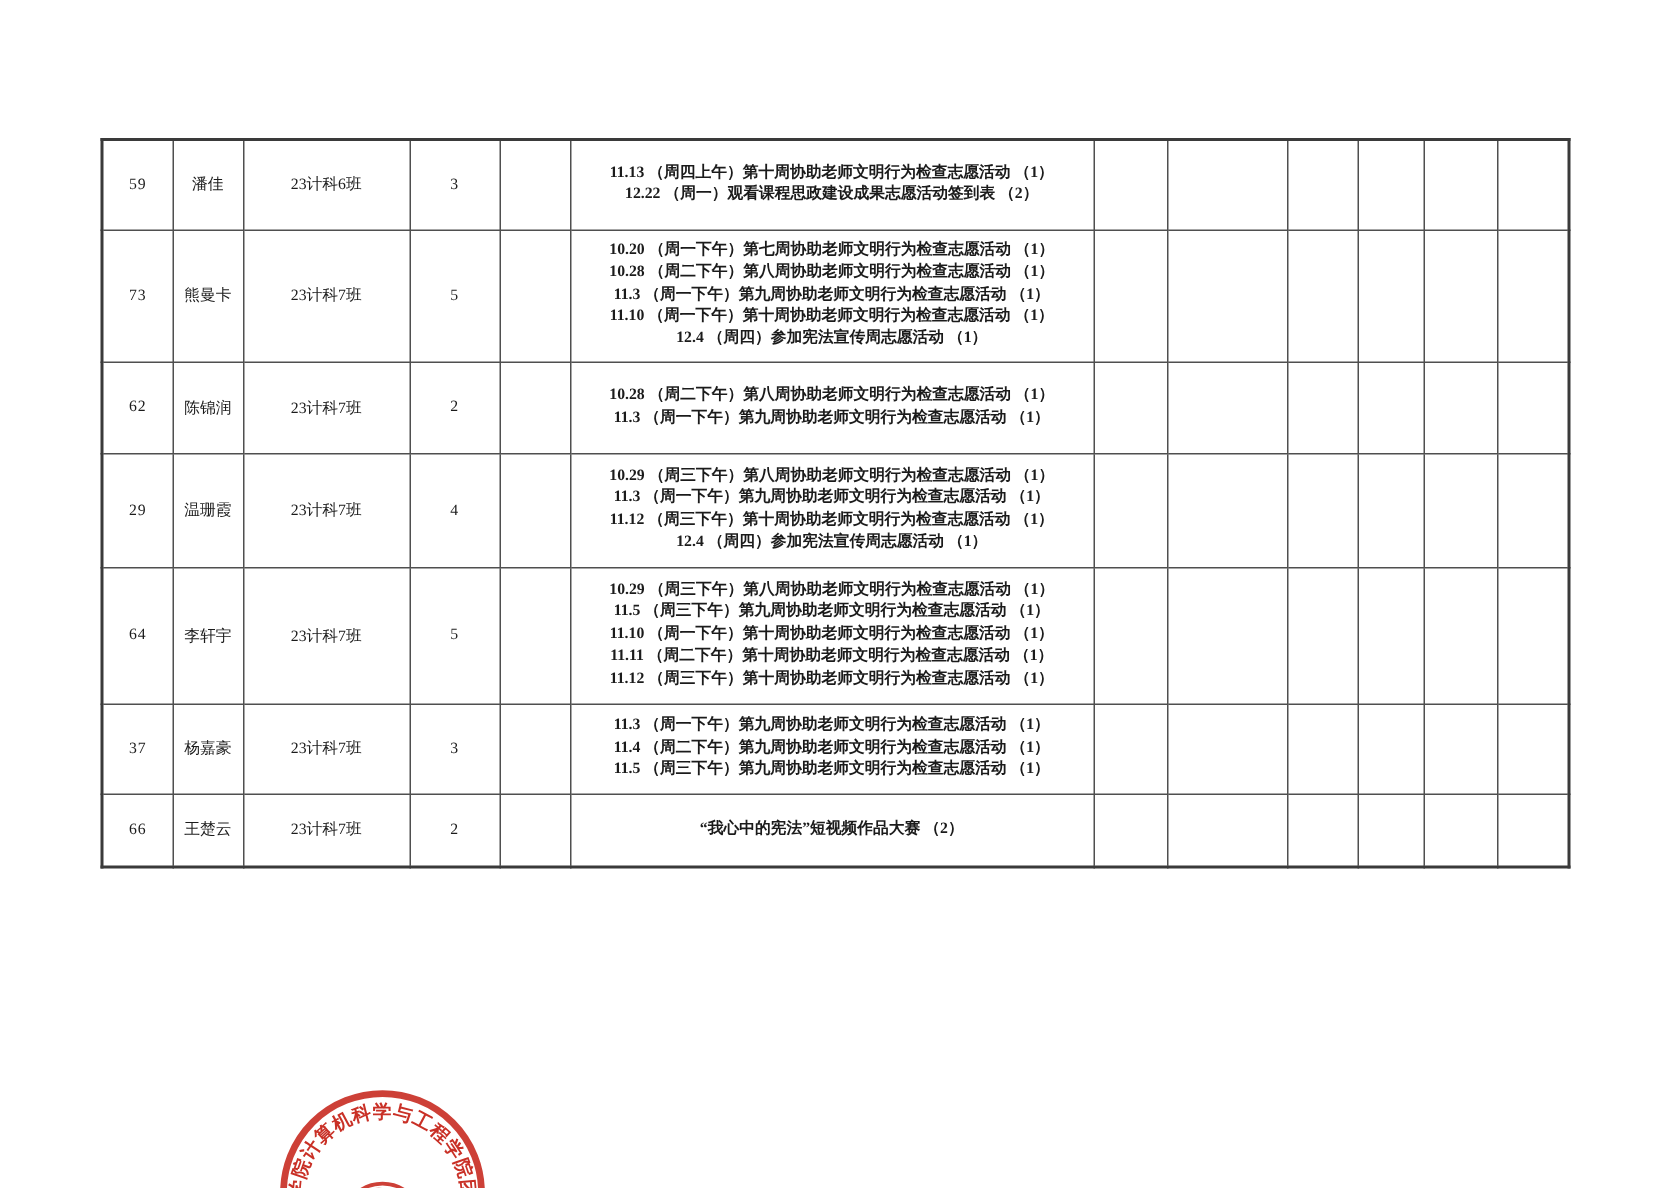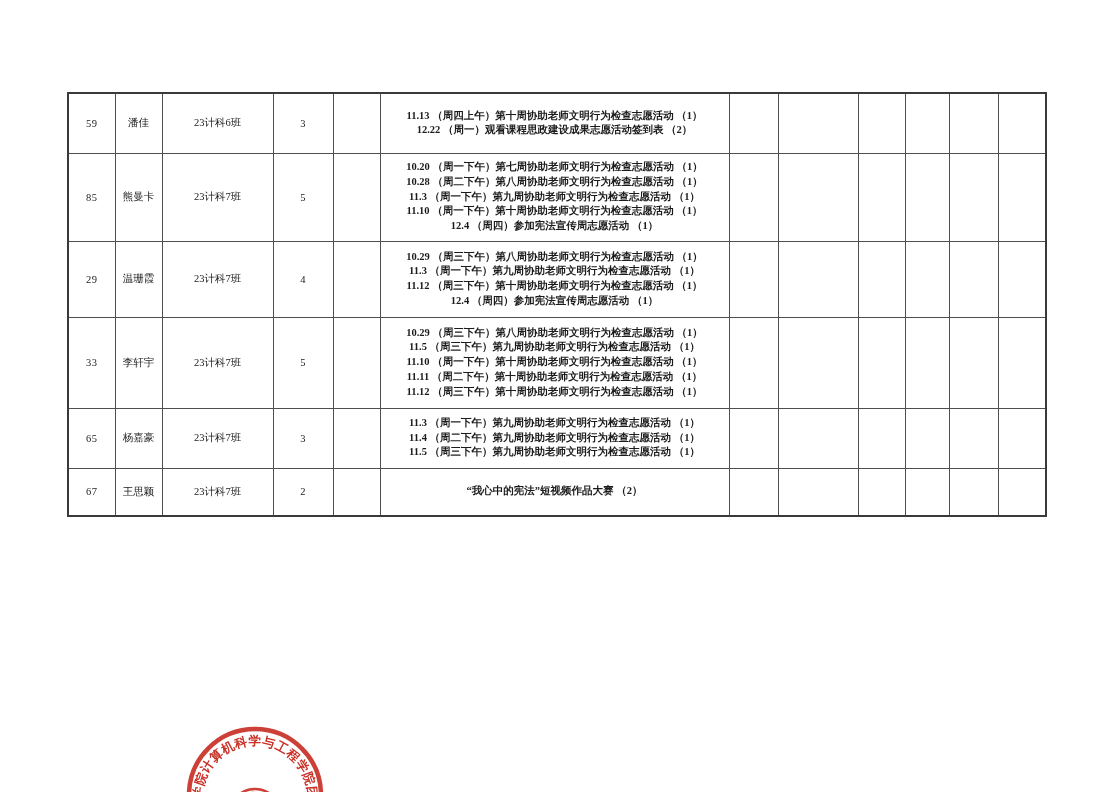--- a/index.html
+++ b/index.html
@@ -80,91 +80,106 @@
       <td class="cell-activities">11.13 （周四上午）第十周协助老师文明行为检查志愿活动 （1）
 12.22 （周一）观看课程思政建设成果志愿活动签到表 （2）</td>
       <td class="cell-blank"></td>
       <td class="cell-blank"></td>
       <td class="cell-blank"></td>
       <td class="cell-blank"></td>
       <td class="cell-blank"></td>
       <td class="cell-blank"></td>
     </tr>
         <tr style="height: 88px;">
-      <td class="cell-serial">85</td>
+      <td class="cell-serial">73</td>
       <td class="cell-name">熊曼卡</td>
       <td class="cell-class">23计科7班</td>
       <td class="cell-count">5</td>
       <td class="cell-blank"></td>
       <td class="cell-activities">10.20 （周一下午）第七周协助老师文明行为检查志愿活动 （1）
 10.28 （周二下午）第八周协助老师文明行为检查志愿活动 （1）
 11.3 （周一下午）第九周协助老师文明行为检查志愿活动 （1）
 11.10 （周一下午）第十周协助老师文明行为检查志愿活动 （1）
 12.4 （周四）参加宪法宣传周志愿活动 （1）</td>
       <td class="cell-blank"></td>
       <td class="cell-blank"></td>
       <td class="cell-blank"></td>
       <td class="cell-blank"></td>
       <td class="cell-blank"></td>
       <td class="cell-blank"></td>
     </tr>
+        <tr style="height: 61px;">
+      <td class="cell-serial">62</td>
+      <td class="cell-name">陈锦润</td>
+      <td class="cell-class">23计科7班</td>
+      <td class="cell-count">2</td>
+      <td class="cell-blank"></td>
+      <td class="cell-activities">10.28 （周二下午）第八周协助老师文明行为检查志愿活动 （1）
+11.3 （周一下午）第九周协助老师文明行为检查志愿活动 （1）</td>
+      <td class="cell-blank"></td>
+      <td class="cell-blank"></td>
+      <td class="cell-blank"></td>
+      <td class="cell-blank"></td>
+      <td class="cell-blank"></td>
+      <td class="cell-blank"></td>
+    </tr>
         <tr style="height: 76px;">
       <td class="cell-serial">29</td>
       <td class="cell-name">温珊霞</td>
       <td class="cell-class">23计科7班</td>
       <td class="cell-count">4</td>
       <td class="cell-blank"></td>
       <td class="cell-activities">10.29 （周三下午）第八周协助老师文明行为检查志愿活动 （1）
 11.3 （周一下午）第九周协助老师文明行为检查志愿活动 （1）
 11.12 （周三下午）第十周协助老师文明行为检查志愿活动 （1）
 12.4 （周四）参加宪法宣传周志愿活动 （1）</td>
       <td class="cell-blank"></td>
       <td class="cell-blank"></td>
       <td class="cell-blank"></td>
       <td class="cell-blank"></td>
       <td class="cell-blank"></td>
       <td class="cell-blank"></td>
     </tr>
         <tr style="height: 91px;">
-      <td class="cell-serial">33</td>
+      <td class="cell-serial">64</td>
       <td class="cell-name">李轩宇</td>
       <td class="cell-class">23计科7班</td>
       <td class="cell-count">5</td>
       <td class="cell-blank"></td>
       <td class="cell-activities">10.29 （周三下午）第八周协助老师文明行为检查志愿活动 （1）
 11.5 （周三下午）第九周协助老师文明行为检查志愿活动 （1）
 11.10 （周一下午）第十周协助老师文明行为检查志愿活动 （1）
 11.11 （周二下午）第十周协助老师文明行为检查志愿活动 （1）
 11.12 （周三下午）第十周协助老师文明行为检查志愿活动 （1）</td>
       <td class="cell-blank"></td>
       <td class="cell-blank"></td>
       <td class="cell-blank"></td>
       <td class="cell-blank"></td>
       <td class="cell-blank"></td>
       <td class="cell-blank"></td>
     </tr>
         <tr style="height: 60px;">
-      <td class="cell-serial">65</td>
+      <td class="cell-serial">37</td>
       <td class="cell-name">杨嘉豪</td>
       <td class="cell-class">23计科7班</td>
       <td class="cell-count">3</td>
       <td class="cell-blank"></td>
       <td class="cell-activities">11.3 （周一下午）第九周协助老师文明行为检查志愿活动 （1）
 11.4 （周二下午）第九周协助老师文明行为检查志愿活动 （1）
 11.5 （周三下午）第九周协助老师文明行为检查志愿活动 （1）</td>
       <td class="cell-blank"></td>
       <td class="cell-blank"></td>
       <td class="cell-blank"></td>
       <td class="cell-blank"></td>
       <td class="cell-blank"></td>
       <td class="cell-blank"></td>
     </tr>
-        <tr style="height: 48px;">
-      <td class="cell-serial">67</td>
-      <td class="cell-name">王思颖</td>
+        <tr style="height: 49px;">
+      <td class="cell-serial">66</td>
+      <td class="cell-name">王楚云</td>
       <td class="cell-class">23计科7班</td>
       <td class="cell-count">2</td>
       <td class="cell-blank"></td>
       <td class="cell-activities">“我心中的宪法”短视频作品大赛 （2）</td>
       <td class="cell-blank"></td>
       <td class="cell-blank"></td>
       <td class="cell-blank"></td>
       <td class="cell-blank"></td>
       <td class="cell-blank"></td>
       <td class="cell-blank"></td>

